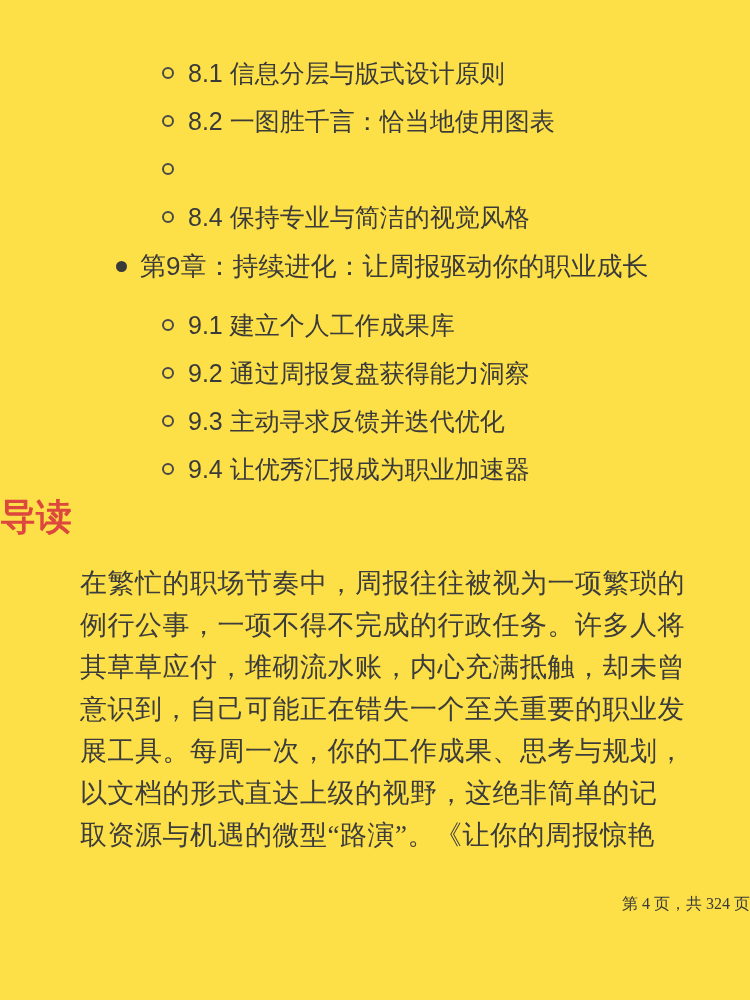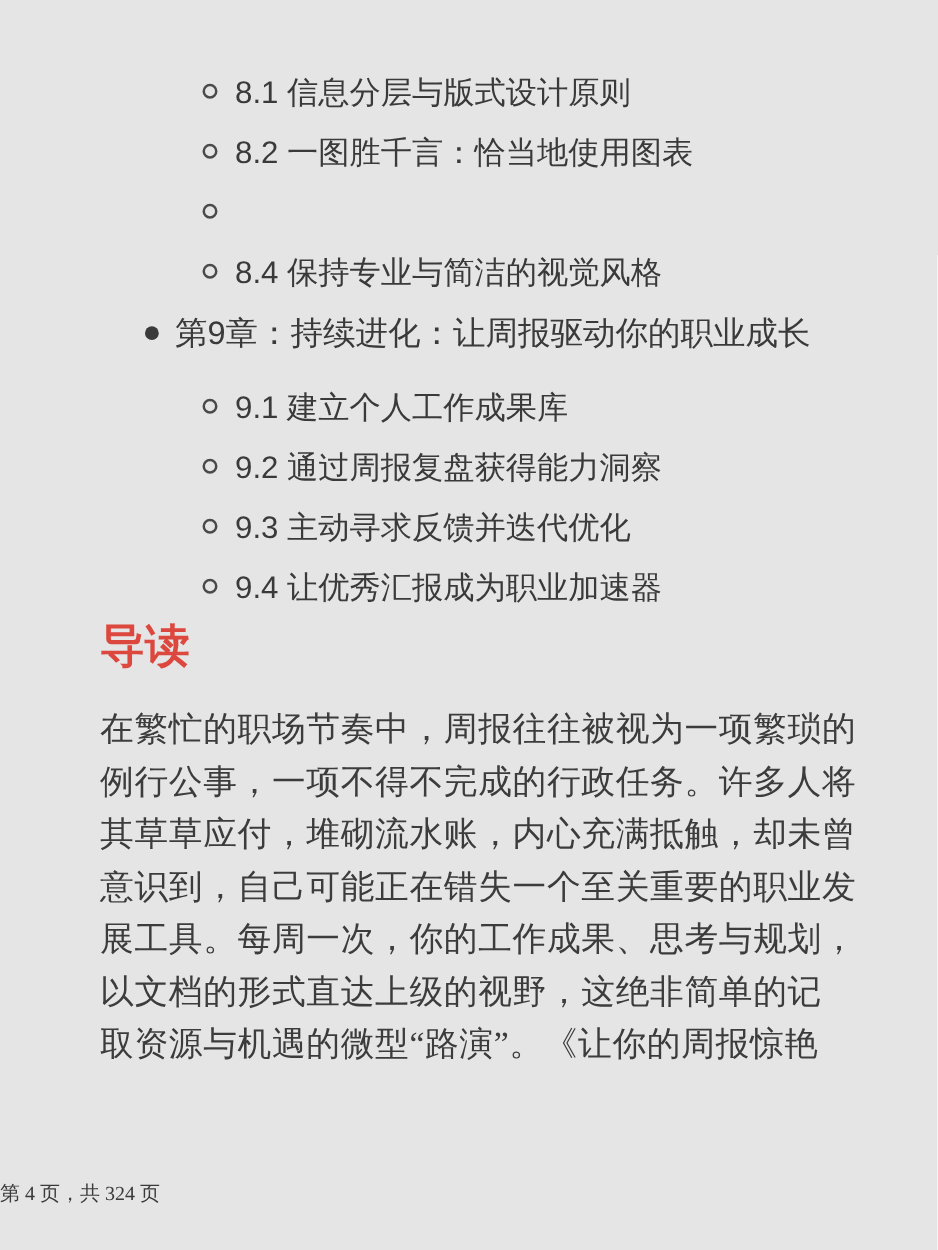--- a/index.html
+++ b/index.html
@@ -1,20 +1,20 @@
 <!DOCTYPE html>
 <html><head>
 <meta charset="utf-8">
 <style>
   html, body { margin: 0; padding: 0; background: #ffffff; }
   .page {
     position: relative;
     width: 750px;
     height: 1000px;
-    background: #e5e5e5;
+    background: #fde047;
     font-family: "Liberation Sans", sans-serif;
     color: #3a3a3a;
     overflow: hidden;
   }
   .toc { padding-top: 49px; }
   .toc-sub-item {
     display: flex;
     align-items: center;
     height: 48px;
     padding-left: 162px;
@@ -42,21 +42,20 @@
     flex: none;
     width: 11px;
     height: 11px;
     border-radius: 50%;
     background: #3a3a3a;
     margin-right: 13px;
   }
   .toc-sub-list-9 { margin-top: 10px; }
   .section-heading {
     margin: 2px 0 0 0;
-    padding-left: 80px;
     font-size: 36px;
     line-height: 44px;
     font-weight: bold;
     color: #dd483e;
   }
   .intro-paragraph {
     margin-top: 23px;
     padding-left: 80px;
     font-size: 27px;
     color: #3c3c3c;
@@ -64,23 +63,23 @@
   }
   .para-line {
     height: 42px;
     line-height: 42px;
     white-space: nowrap;
     letter-spacing: 0.5px;
   }
   .page-footer {
     position: absolute;
     left: 0;
-    top: 945px;
+    top: 894px;
     width: 100%;
-    text-align: left;
+    text-align: right;
     font-family: "Liberation Serif", serif;
     font-size: 16px;
     color: #3a3a3a;
   }
 </style>
 </head>
 <body>
 
 <div class="page">
 

